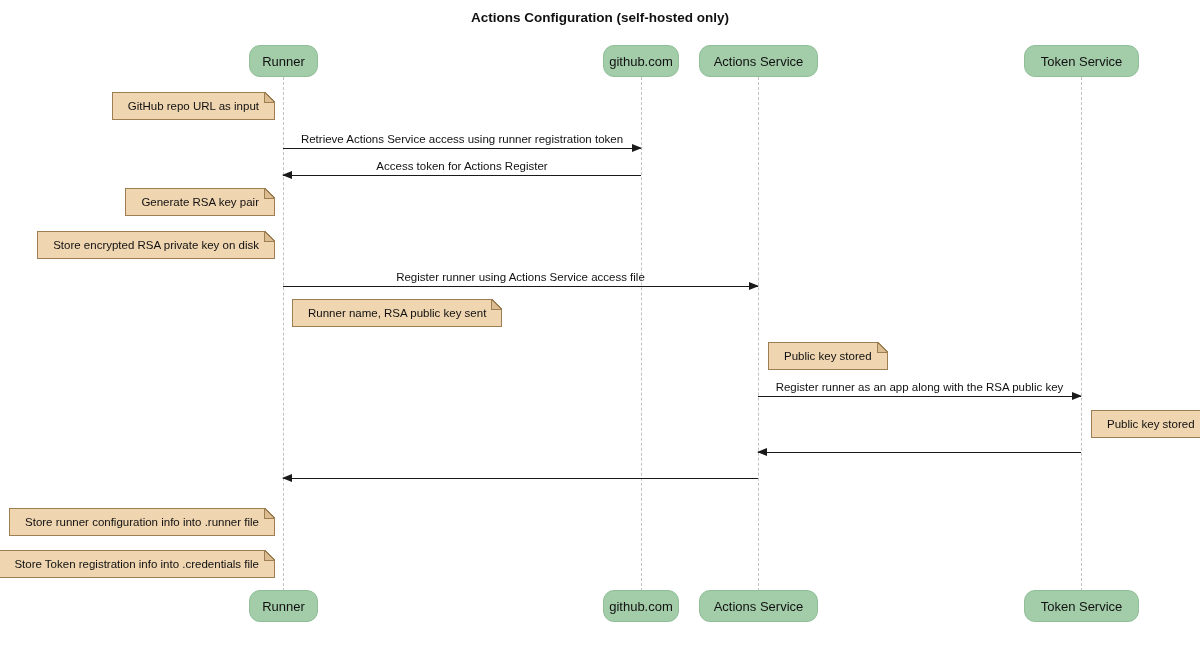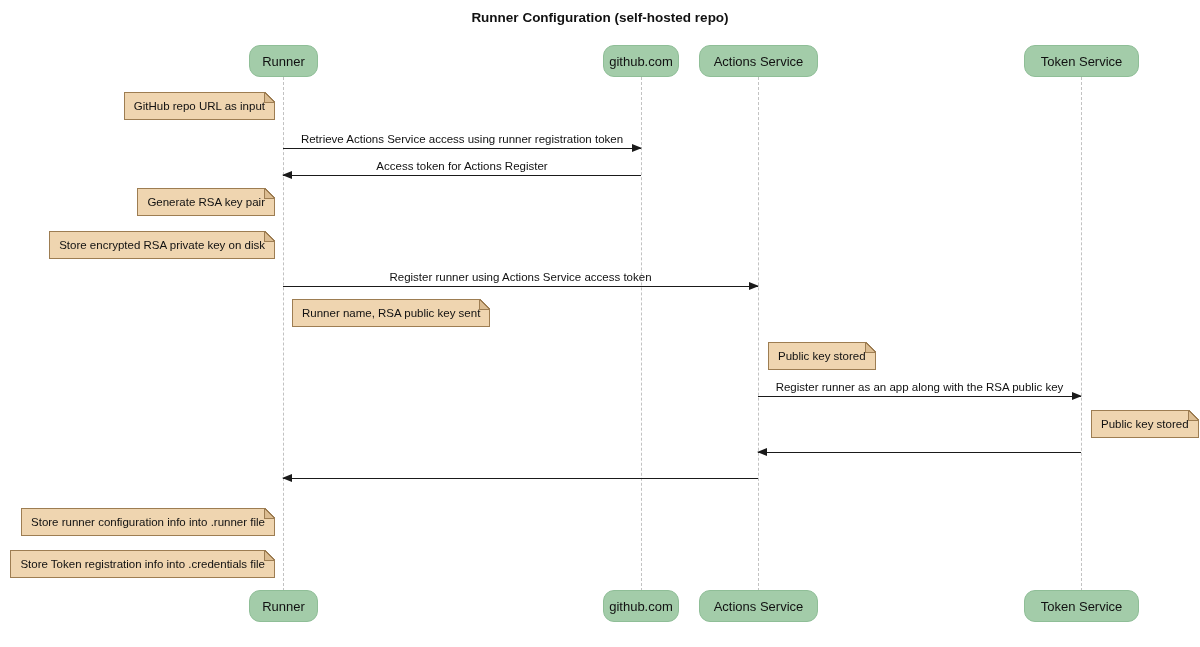--- a/index.html
+++ b/index.html
@@ -62,21 +62,21 @@
     border-bottom: 4.5px solid transparent;
   }
   .arrowhead.right { right: -1px; border-left: 10px solid var(--arrow, #1a1a1a); }
   .arrowhead.left  { left: -1px;  border-right: 10px solid var(--arrow, #1a1a1a); }
   .note {
     position: absolute;
     background: var(--note-fill, #efd5b0);
     border: 1px solid var(--note-border, #9d7d52);
     font-size: 11.5px;
     line-height: 14px;
-    padding: 6px 9px;
+    padding: 6px 15px;
     white-space: nowrap;
     box-sizing: border-box;
   }
   .note-fold {
     position: absolute;
     top: -1px; right: -1px;
     width: 11px; height: 11px;
     background: linear-gradient(225deg,
       #ffffff 0%, #ffffff 46%,
       var(--note-border, #9d7d52) 46%, var(--note-border, #9d7d52) 56%,
@@ -84,21 +84,21 @@
     border-left: 1px solid var(--note-border, #9d7d52);
     border-bottom: 1px solid var(--note-border, #9d7d52);
     box-sizing: border-box;
   }
 </style>
 </head>
 <body>
 
 <div class="canvas">
 
-  <div class="title">Runner Configuration (self-hosted repo)</div>
+  <div class="title">Actions Configuration (self-hosted only)</div>
 
   <div class="lifeline" style="left:283px"></div>
   <div class="lifeline" style="left:641px"></div>
   <div class="lifeline" style="left:758px"></div>
   <div class="lifeline" style="left:1081px"></div>
 
   <div class="actor" style="left:249px; top:45px; width:69px">Runner</div>
   <div class="actor" style="left:603px; top:45px; width:76px">github.com</div>
   <div class="actor" style="left:699px; top:45px; width:119px">Actions Service</div>
   <div class="actor" style="left:1024px; top:45px; width:115px">Token Service</div>
@@ -116,21 +116,21 @@
   </div>
 
   <div class="message" style="left:283px; top:160px; width:358px">
     <div class="msg-label">Access token for Actions Register</div>
     <div class="msg-line">
         <span class="arrowhead left"></span>
       </div>
   </div>
 
   <div class="message" style="left:283px; top:271px; width:475px">
-    <div class="msg-label">Register runner using Actions Service access token</div>
+    <div class="msg-label">Register runner using Actions Service access file</div>
     <div class="msg-line">
         <span class="arrowhead right"></span>
       </div>
   </div>
 
   <div class="message" style="left:758px; top:381px; width:323px">
     <div class="msg-label">Register runner as an app along with the RSA public key</div>
     <div class="msg-line">
         <span class="arrowhead right"></span>
       </div>

